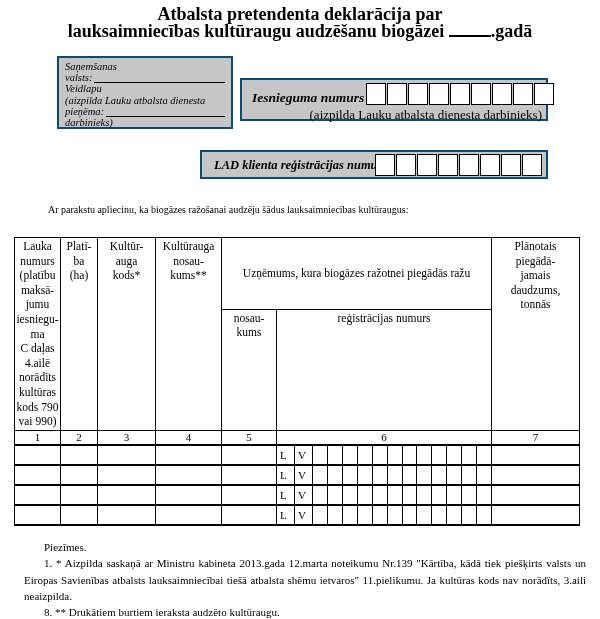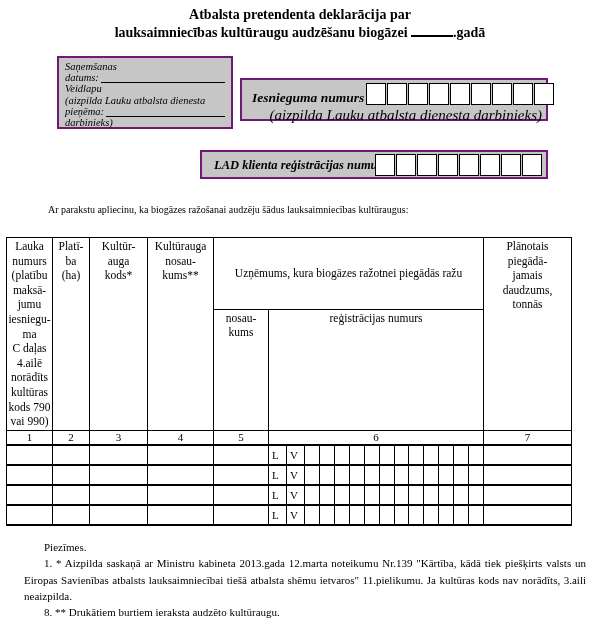--- a/index.html
+++ b/index.html
@@ -1,40 +1,40 @@
 <!DOCTYPE html>
 <html><head>
 <meta charset="utf-8">
 <style>
   html,body{margin:0;padding:0;background:#fff;}
   .canvas{position:relative;width:600px;height:619px;background:#fff;color:#000;
           font-family:"Liberation Serif","DejaVu Serif",serif;overflow:hidden;}
   
   .title{position:absolute;top:6px;left:0;width:600px;text-align:center;
-         font-weight:bold;font-size:14px;line-height:17px;}
+         font-weight:bold;font-size:18px;line-height:17px;}
   .blank-line{display:inline-block;width:42px;height:12px;border-bottom:2px solid #000;vertical-align:baseline;}
   
-  .graybox{position:absolute;background:#c6c6c6;border:2px solid #701a75;box-sizing:border-box;}
+  .graybox{position:absolute;background:#c6c6c6;border:2px solid #0c4a6e;box-sizing:border-box;}
   .receipt-box{left:57px;top:56px;width:176px;height:73px;padding:3px 6px 0 6px;
                font-style:italic;font-size:10.5px;line-height:11.2px;}
   .rline{display:flex;align-items:flex-end;}
   .fill-underline{flex:1;border-bottom:1px solid #000;height:9px;margin-left:2px;}
   .iesn-box{left:240px;top:78px;width:308px;height:43px;}
   .iesn-label{position:absolute;left:10px;top:10px;font-weight:bold;font-style:italic;font-size:13.5px;}
   .cells-row{position:absolute;display:flex;gap:1px;}
   .iesn-cells{left:124px;top:3px;}
   .box-cell{width:18px;height:20px;background:#fff;border:1px solid #000;}
-  .iesn-note{position:absolute;right:4px;top:27px;font-style:italic;font-size:15px;}
+  .iesn-note{position:absolute;right:4px;top:27px;font-size:13px;}
   .lad-box{left:200px;top:150px;width:348px;height:29px;}
   .lad-label{position:absolute;left:12px;top:6px;font-weight:bold;font-style:italic;font-size:12.5px;}
   .lad-cells{left:173px;top:2px;}
   
   .declaration{position:absolute;top:204px;left:30px;width:556px;font-size:10px;text-indent:18px;}
   
-  .form-table{position:absolute;top:237px;left:6px;border-collapse:collapse;table-layout:fixed;width:565px;padding-left:32px;}
+  .form-table{position:absolute;top:237px;left:14px;border-collapse:collapse;table-layout:fixed;width:565px;padding-left:32px;}
   .form-table td{border:1px solid #000;font-size:11.5px;text-align:center;
                  vertical-align:top;padding:1px;line-height:14.6px;overflow:hidden;}
   .pre{white-space:pre-line;}
   td.mid{vertical-align:middle;}
   .numrow td{height:13px;font-size:11px;line-height:12px;padding:0;}
   .body-row td{height:18px;border-top-width:2px;border-bottom-width:2px;padding:0;}
   .reg-td{padding:0 !important;}
   .reg-flex{display:flex;height:100%;align-items:stretch;}
   .lv-cell{width:18px;border-right:1px solid #000;font-size:11px;text-align:left;
            padding-left:3px;box-sizing:border-box;line-height:18px;}
@@ -54,21 +54,21 @@
   <div class="title">
     <div>Atbalsta pretendenta deklarācija par</div>
     <div><span>lauksaimniecības kultūraugu audzēšanu biogāzei</span>
       <span class="blank-line"></span><span>.gadā</span>
     </div>
   </div>
 
   <div class="graybox receipt-box">
     <div class="rline">Saņemšanas</div>
     <div class="rline">
-      <span>datums:</span>
+      <span>valsts:</span>
       <span class="fill-underline"></span>
     </div>
     <div class="rline">Veidlapu</div>
     <div class="rline">(aizpilda Lauku atbalsta dienesta</div>
     <div class="rline">
       <span>pieņēma:</span>
       <span class="fill-underline"></span>
     </div>
     <div class="rline">darbinieks)</div>
   </div>

